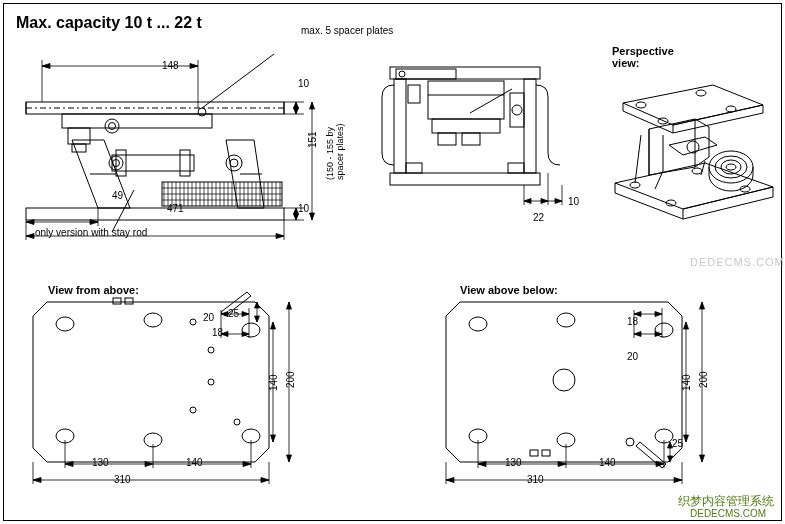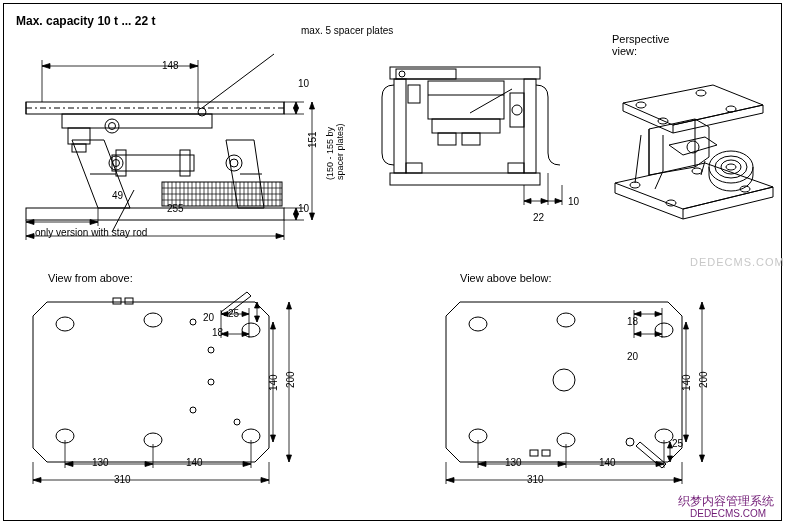--- a/index.html
+++ b/index.html
@@ -11,39 +11,39 @@
     position:relative;
     overflow:hidden;
   }
   .frame{
     position:absolute;left:3px;top:3px;width:779px;height:518px;
     border:1px solid #000;
     box-sizing:border-box;
   }
   .abs{position:absolute;}
   .txt{font-size:10px;line-height:1.1;white-space:pre;}
-  .title{font-size:12px;font-weight:bold;}
-  .sub{font-size:11px;font-weight:normal;}
+  .title{font-size:16px;font-weight:bold;}
+  .sub{font-size:11px;font-weight:bold;margin-top:12px;}
   .vert{
     writing-mode:vertical-rl;
     transform:rotate(180deg);
     white-space:pre;
     font-size:10px;
   }
   svg{display:block;}
   .wm{
     position:absolute;
     color:#c8c8c8;
     font-size:11px;
     letter-spacing:1px;
     font-family:"Liberation Sans", sans-serif;
   }
   .wm2{
     position:absolute;
-    color:#701a75;
+    color:#4d7c0f;
     font-size:12px;
     font-family:"Liberation Sans", sans-serif;
     text-align:right;
   }
 </style>
 </head>
 <body>
 
 <div class="frame"></div>
 
@@ -159,21 +159,21 @@
   </g>
 </svg>
 
 <div class="abs txt" style="left:162px;top:60px;text-align:right;">148</div>
 <div class="abs txt" style="left:298px;top:78px;">10</div>
 <div class="abs txt" style="left:298px;top:203px;">10</div>
 <div class="abs vert" style="left:307px;top:100px;height:48px;">151</div>
 <div class="abs vert" style="left:325px;top:98px;height:82px;font-size:9px;">(150 - 155 by
 spacer plates)</div>
 <div class="abs txt" style="left:112px;top:190px;">49</div>
-<div class="abs txt" style="left:167px;top:203px;">255</div>
+<div class="abs txt" style="left:167px;top:203px;">471</div>
 <div class="abs txt" style="left:273px;top:25px;margin-left:28px;">max. 5 spacer plates</div>
 <div class="abs txt" style="left:35px;top:227px;text-align:right;">only version with stay rod</div>
 
 <svg class="abs" style="left:370px;top:55px;" width="220" height="165">
   <g stroke="#000" fill="none" stroke-width="1">
 
     <rect x="20" y="12" width="150" height="12"></rect>
 
     <rect x="20" y="118" width="150" height="12"></rect>
 

